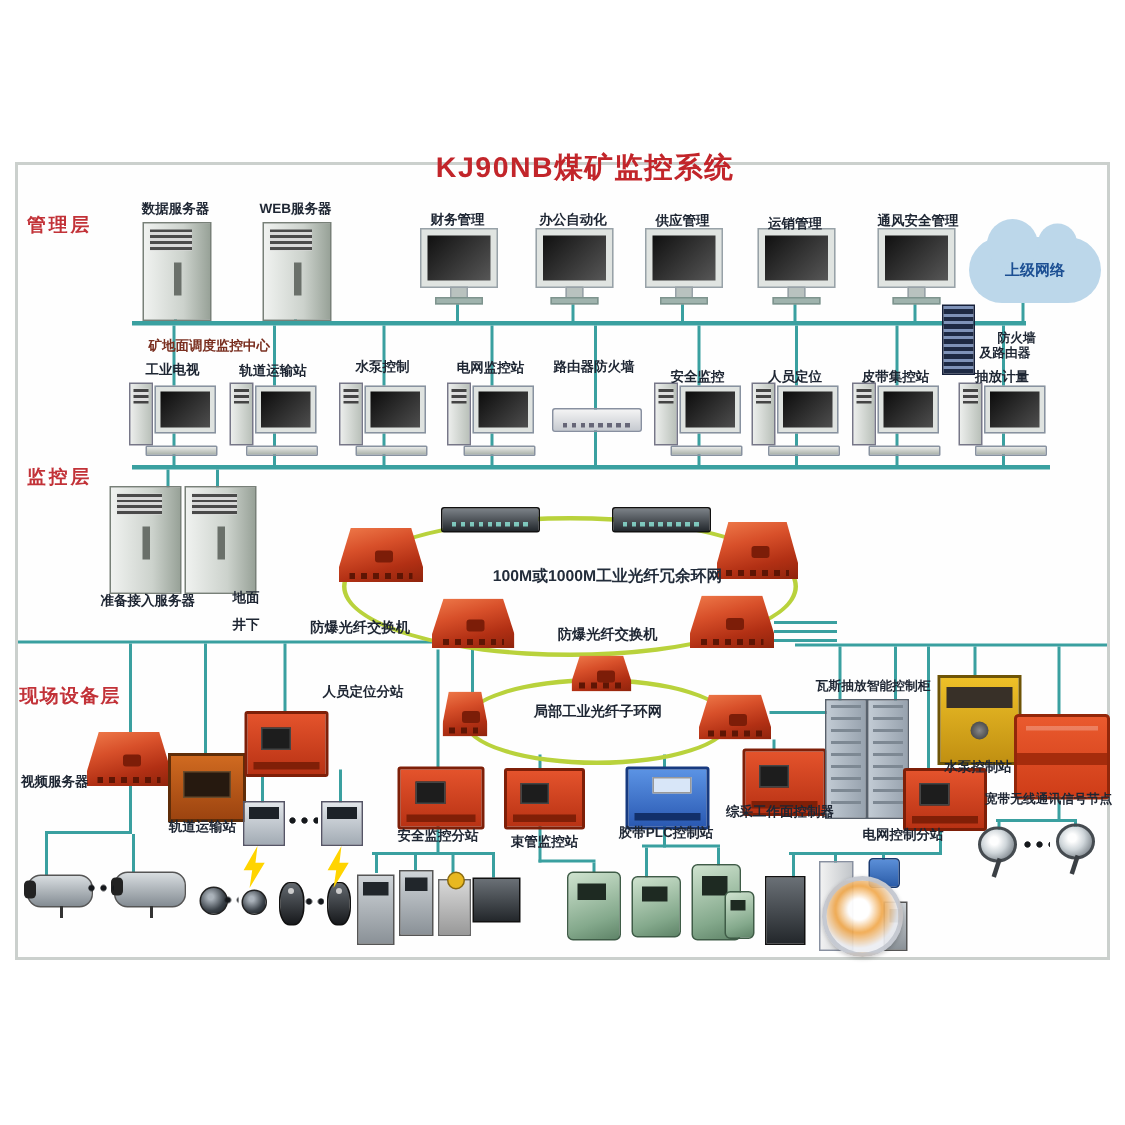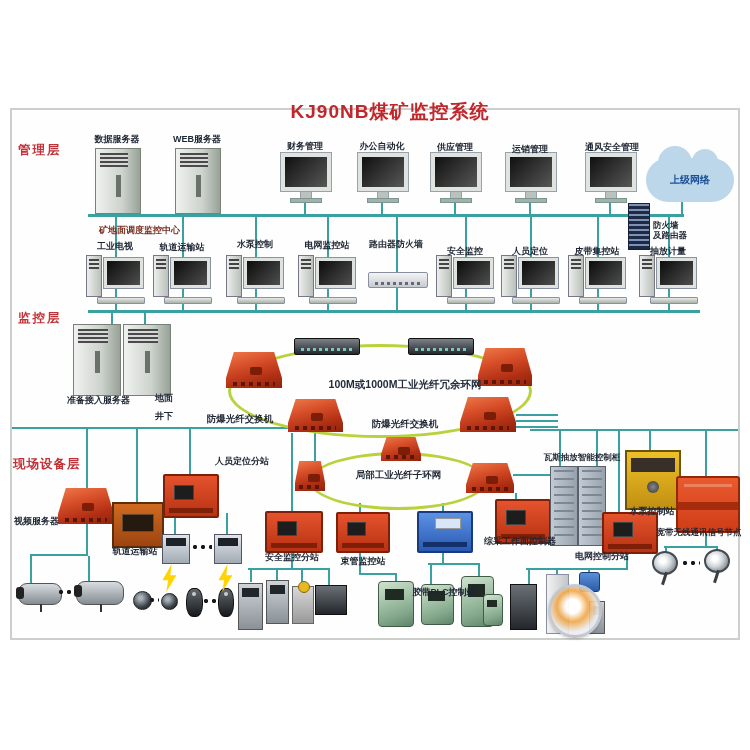--- a/index.html
+++ b/index.html
@@ -208,21 +208,21 @@
       <div class="mon"></div>
       <div class="monstand"></div>
       <div class="monbase"></div>
     </div>
 
   <div class="cloudshape" style="left:646px;top:158px;width:88px;height:44px;">
     <span class="cloudtxt">上级网络</span>
   </div>
   <div class="dev bldg" style="left:628px;top:203px;width:20px;height:45px;"></div>
   <div class="lbl" style="left:653px;top:220px;text-align:left;font-size:8.5px;">
-    <span style="display:block;">防火墙</span>
+    <span style="display:block;margin-left:12px;">防火墙</span>
     <span style="display:block;">及路由器</span>
   </div>
   <div class="lbl maroon" style="left:88px;top:225px;text-align:left;margin-left:11px;">矿地面调度监控中心</div>
 
   <div class="lbl" style="left:80px;top:241px;width:70px;">工业电视</div>
   <div class="lbl" style="left:147px;top:242px;width:70px;">轨道运输站</div>
   <div class="lbl" style="left:220px;top:239px;width:70px;">水泵控制</div>
   <div class="lbl" style="left:292px;top:240px;width:70px;">电网监控站</div>
   <div class="lbl" style="left:361px;top:239px;width:70px;">路由器防火墙</div>
   <div class="lbl" style="left:430px;top:246px;width:70px;">安全监控</div>
@@ -296,21 +296,21 @@
   <div class="lbl" style="left:14px;top:516px;width:50px;text-align:left;">视频服务器</div>
   <div class="dev cabo" style="left:112px;top:502px;width:48px;height:42px;"></div>
   <div class="lbl" style="left:104px;top:546px;width:62px;">轨道运输站</div>
   <div class="dev rbox" style="left:163px;top:474px;width:52px;height:40px;"></div>
   <div class="lbl" style="left:208px;top:456px;width:68px;">人员定位分站</div>
   <div class="dev rbox" style="left:265px;top:511px;width:54px;height:38px;"></div>
   <div class="lbl" style="left:260px;top:552px;width:64px;">安全监控分站</div>
   <div class="dev rbox" style="left:336px;top:512px;width:50px;height:37px;"></div>
   <div class="lbl" style="left:334px;top:556px;width:58px;">束管监控站</div>
   <div class="dev bluebox" style="left:417px;top:511px;width:52px;height:38px;"></div>
-  <div class="lbl" style="left:406px;top:550px;width:76px;margin-top:37px;">胶带PLC控制站</div>
+  <div class="lbl" style="left:406px;top:550px;width:76px;">胶带PLC控制站</div>
   <div class="dev rbox" style="left:495px;top:499px;width:52px;height:41px;"></div>
   <div class="lbl" style="left:474px;top:536px;width:92px;">综采工作面控制器</div>
   <div class="dev graycab" style="left:550px;top:466px;width:26px;height:78px;"></div>
   <div class="dev graycab" style="left:578px;top:466px;width:26px;height:78px;"></div>
   <div class="lbl" style="left:532px;top:452px;width:100px;font-size:8.5px;">瓦斯抽放智能控制柜</div>
   <div class="dev ymach" style="left:625px;top:450px;width:52px;height:56px;"></div>
   <div class="lbl" style="left:624px;top:506px;width:56px;">水泵控制站</div>
   <div class="dev rbox" style="left:602px;top:512px;width:52px;height:38px;"></div>
   <div class="lbl" style="left:568px;top:551px;width:68px;">电网控制分站</div>
   <div class="dev rednode" style="left:676px;top:476px;width:60px;height:53px;"></div>

